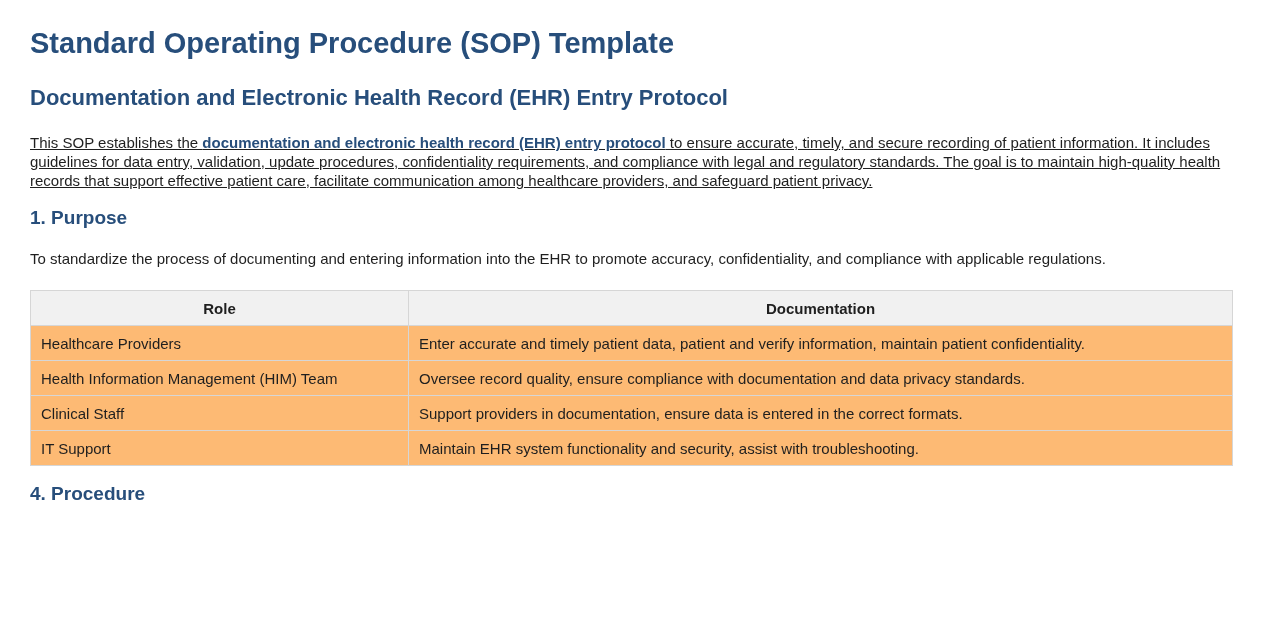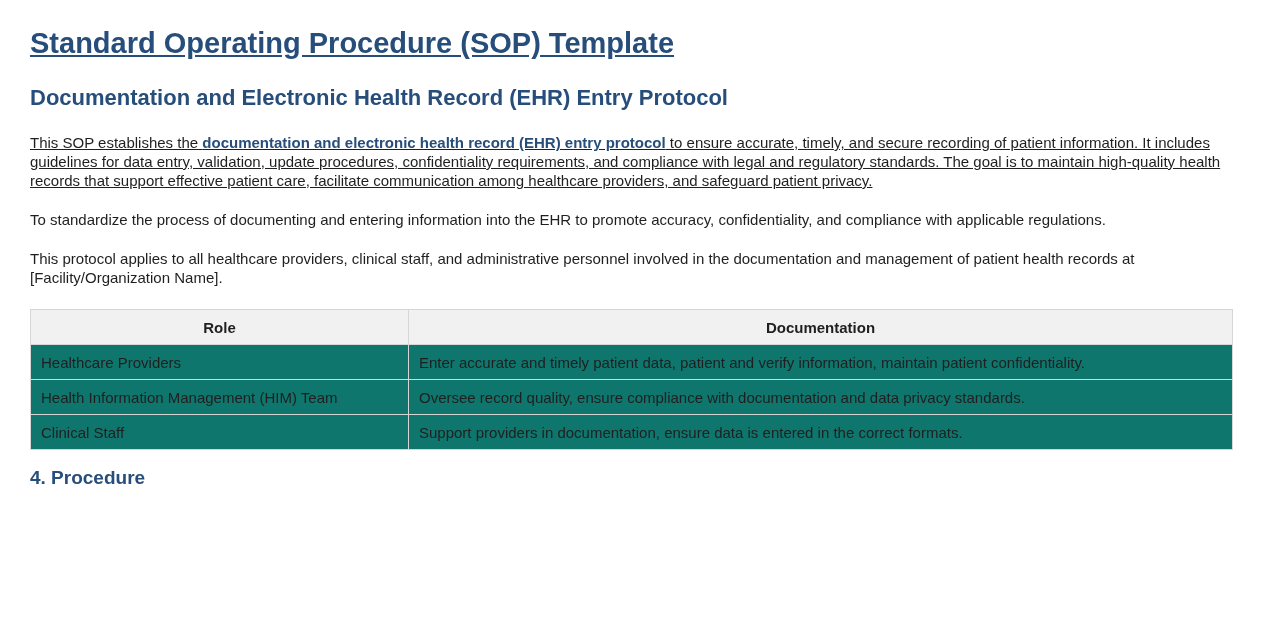--- a/index.html
+++ b/index.html
@@ -25,21 +25,20 @@
   .doc {
     padding: 0 30px;
     width: 1263px;
   }
   h1 {
     font-size: 29px;
     line-height: 33px;
     margin: 27px 0 0 0;
     color: var(--heading);
     font-weight: bold;
-    text-decoration: underline;
   }
   h2 {
     font-size: 22px;
     line-height: 25px;
     margin: 25px 0 0 0;
     color: var(--heading);
     font-weight: bold;
   }
   h3 {
     font-size: 19px;
@@ -73,38 +72,38 @@
     vertical-align: middle;
   }
   table.resp-table th {
     background: var(--table-header-bg);
     text-align: center;
     font-weight: bold;
     margin-top: 8px;
   }
   table.resp-table td {
     text-align: left;
-    background: #0f766e;
+    background: #fdba74;
   }
   col.role-col { width: 378px; }
 </style>
 </head>
 <body>
 
 <main class="doc">
 
   <h1>Standard Operating Procedure (SOP) Template</h1>
 
   <h2>Documentation and Electronic Health Record (EHR) Entry Protocol</h2>
 
   <p class="intro"><span>This SOP establishes the </span><strong class="accent-bold">documentation and electronic health record (EHR) entry protocol</strong><span> to ensure accurate, timely, and secure recording of patient information. It includes guidelines for data entry, validation, update procedures, confidentiality requirements, and compliance with legal and regulatory standards. The goal is to maintain high-quality health records that support effective patient care, facilitate communication among healthcare providers, and safeguard patient privacy.</span></p>
 
+  <h3>1. Purpose</h3>
   <p>To standardize the process of documenting and entering information into the EHR to promote accuracy, confidentiality, and compliance with applicable regulations.</p>
 
-  <p>This protocol applies to all healthcare providers, clinical staff, and administrative personnel involved in the documentation and management of patient health records at [Facility/Organization Name].</p>
 
 
   <table class="resp-table">
     <colgroup>
       <col class="role-col">
       <col>
     </colgroup>
     <thead>
       <tr>
         <th>Role</th>
@@ -117,18 +116,22 @@
         <td>Enter accurate and timely patient data, patient and verify information, maintain patient confidentiality.</td>
       </tr>
       <tr>
         <td>Health Information Management (HIM) Team</td>
         <td>Oversee record quality, ensure compliance with documentation and data privacy standards.</td>
       </tr>
       <tr>
         <td>Clinical Staff</td>
         <td>Support providers in documentation, ensure data is entered in the correct formats.</td>
       </tr>
+      <tr>
+        <td>IT Support</td>
+        <td>Maintain EHR system functionality and security, assist with troubleshooting.</td>
+      </tr>
     </tbody>
   </table>
 
   <h3>4. Procedure</h3>
 
 </main>
 
 </body></html>

